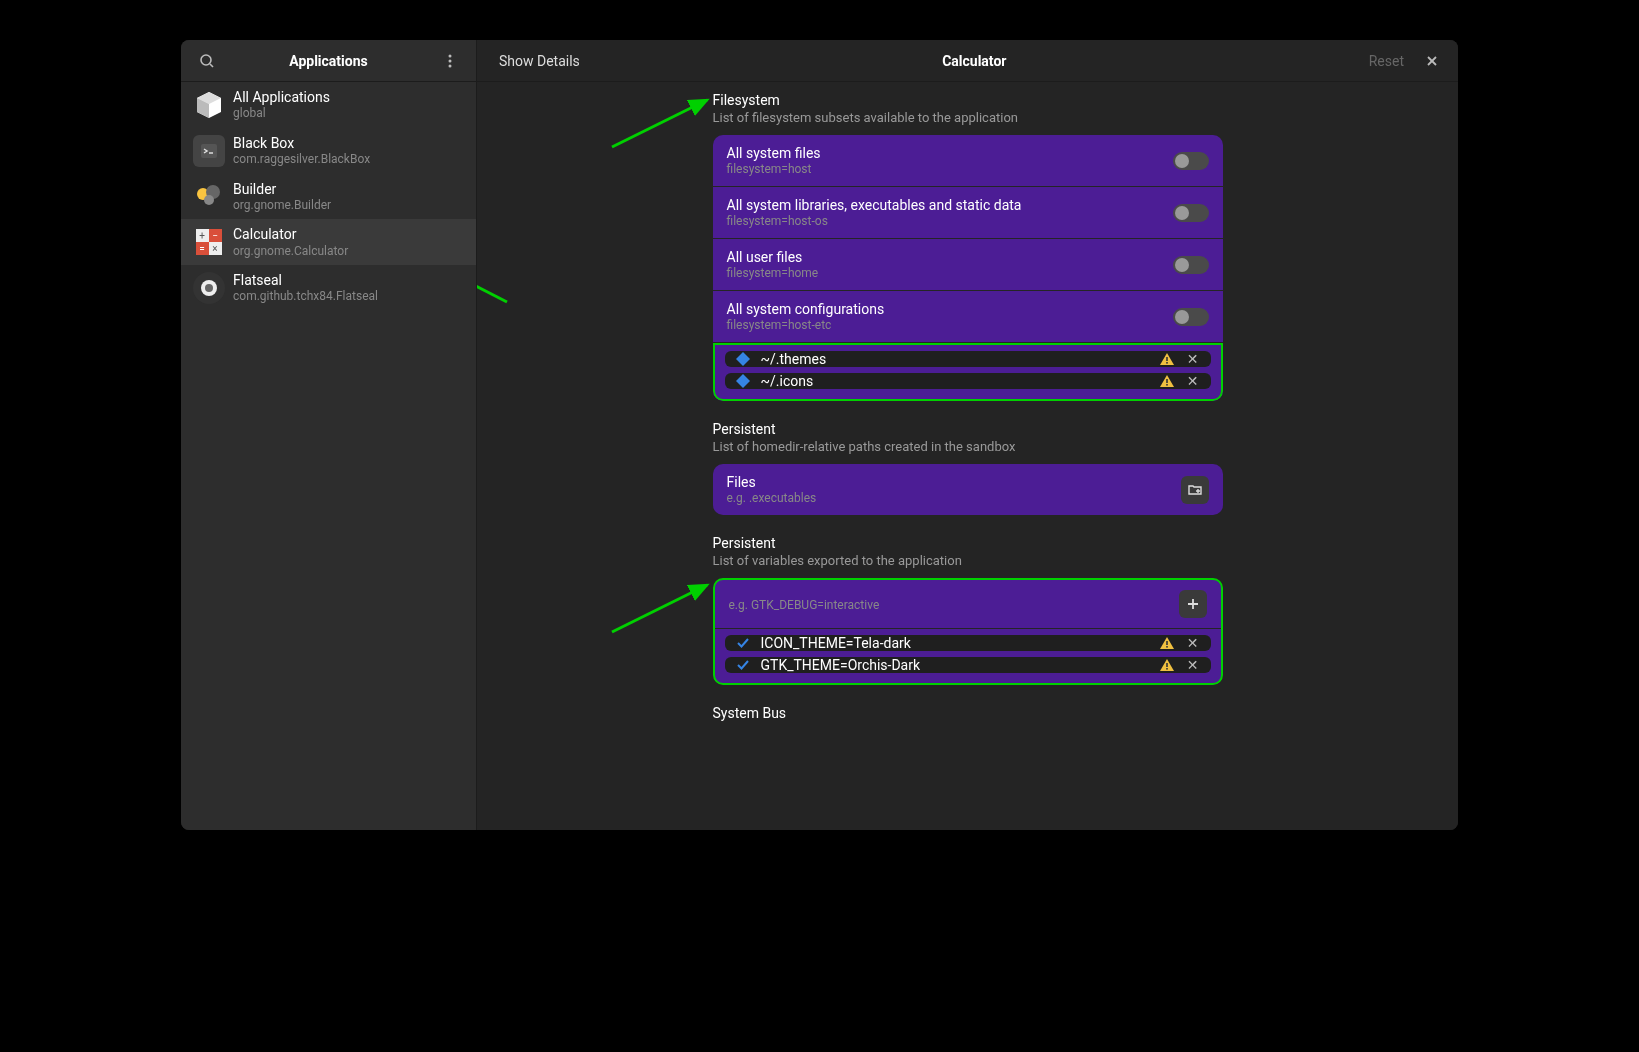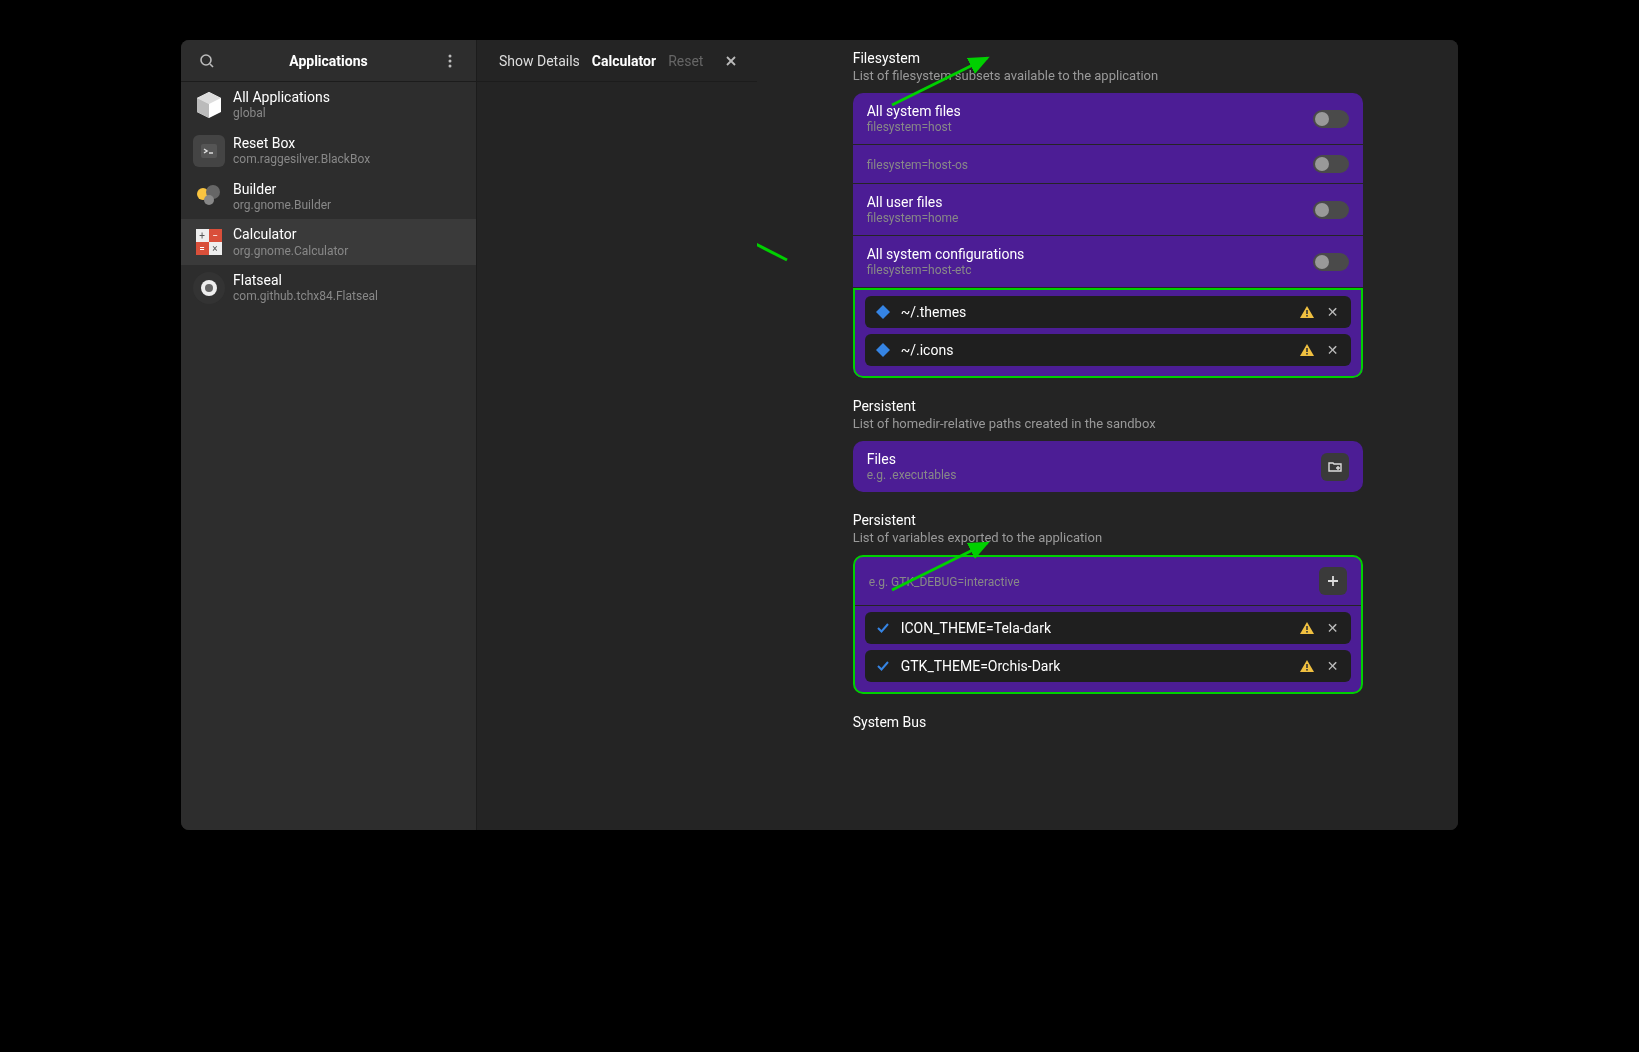--- a/index.html
+++ b/index.html
@@ -69,21 +69,21 @@
   display: flex;
   align-items: center;
   justify-content: center;
 }
 .app-name { color: #fff; font-size: 14px; line-height: 1.3; }
 .app-id { color: #888; font-size: 12px; line-height: 1.3; }
 
 .main {
   flex: 1;
   display: flex;
-  flex-direction: row;
+  flex-direction: column;
   background: #242424;
   justify-content: space-between;
 }
 .main-header {
   height: 42px;
   display: flex;
   align-items: center;
   padding: 0 10px;
   border-bottom: 1px solid #1c1c1c;
 }
@@ -140,21 +140,21 @@
   position: absolute;
   width: 14px; height: 14px;
   background: #999;
   border-radius: 50%;
   top: 2px; left: 2px;
 }
 .entry-row {
   background: #1f1f1f;
   margin: 6px 10px;
   border-radius: 6px;
-  padding: 8px 10px;
+  padding: 0 10px;
   display: flex;
   align-items: center;
   gap: 10px;
 }
 .entry-text { flex: 1; color: #fff; font-size: 14px; }
 .badge-icon { width: 16px; height: 16px; flex-shrink: 0; }
 .warn-icon { color: #f0c040; }
 .close-x { color: #bbb; cursor: pointer; width:16px; text-align:center; }
 .add-btn {
   width: 28px; height: 28px;
@@ -218,21 +218,21 @@
 
       <div class="app-item">
         <div class="app-icon" style="background:#444">
           <svg width="20" height="20" viewBox="0 0 20 20">
               <rect x="2" y="3" width="16" height="14" rx="2" fill="#555"></rect>
               <path d="M5 8 L8 10 L5 12" stroke="#ddd" stroke-width="1.5" fill="none"></path>
               <line x1="10" y1="12" x2="14" y2="12" stroke="#ddd" stroke-width="1.5"></line>
             </svg>
         </div>
         <div>
-            <div class="app-name">Reset Box</div>
+            <div class="app-name">Black Box</div>
             <div class="app-id">com.raggesilver.BlackBox</div>
           </div>
       </div>
 
       <div class="app-item">
         <div class="app-icon">
           <svg width="32" height="32" viewBox="0 0 32 32">
               <circle cx="10" cy="14" r="6" fill="#f9c440"></circle>
               <circle cx="20" cy="12" r="7" fill="#666"></circle>
               <circle cx="16" cy="20" r="5" fill="#888"></circle>
@@ -326,20 +326,21 @@
         <div class="card">
           <div class="row">
             <div class="row-text">
                 <div class="row-title">All system files</div>
                 <div class="row-sub">filesystem=host</div>
               </div>
             <div class="toggle"></div>
           </div>
           <div class="row">
             <div class="row-text">
+                <div class="row-title">All system libraries, executables and static data</div>
                 <div class="row-sub">filesystem=host-os</div>
               </div>
             <div class="toggle"></div>
           </div>
           <div class="row">
             <div class="row-text">
                 <div class="row-title">All user files</div>
                 <div class="row-sub">filesystem=home</div>
               </div>
             <div class="toggle"></div>

